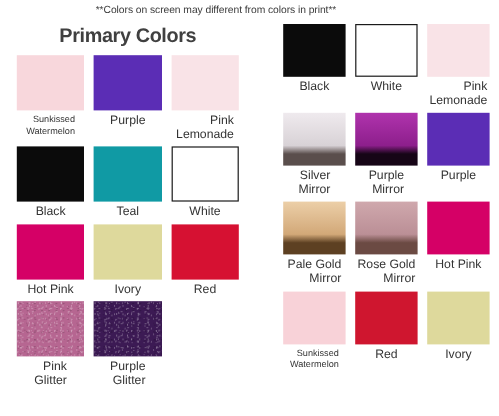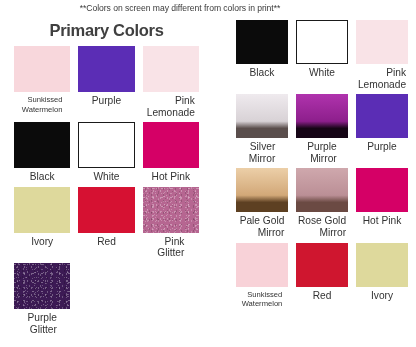--- a/index.html
+++ b/index.html
@@ -120,20 +120,24 @@
       <div class="cell">
         <div class="swatch" style="background: rgb(249, 227, 231);"></div>
         <div class="label">Pink
 Lemonade</div>
       </div>
       <div class="cell">
         <div class="swatch" style="background: rgb(11, 11, 11);"></div>
         <div class="label">Black</div>
       </div>
       <div class="cell">
+        <div class="swatch" style="background: rgb(16, 154, 164);"></div>
+        <div class="label">Teal</div>
+      </div>
+      <div class="cell">
         <div class="swatch bordered" style="background: rgb(255, 255, 255);"></div>
         <div class="label">White</div>
       </div>
       <div class="cell">
         <div class="swatch" style="background: rgb(213, 0, 102);"></div>
         <div class="label">Hot Pink</div>
       </div>
       <div class="cell">
         <div class="swatch" style="background: rgb(222, 217, 156);"></div>
         <div class="label">Ivory</div>

